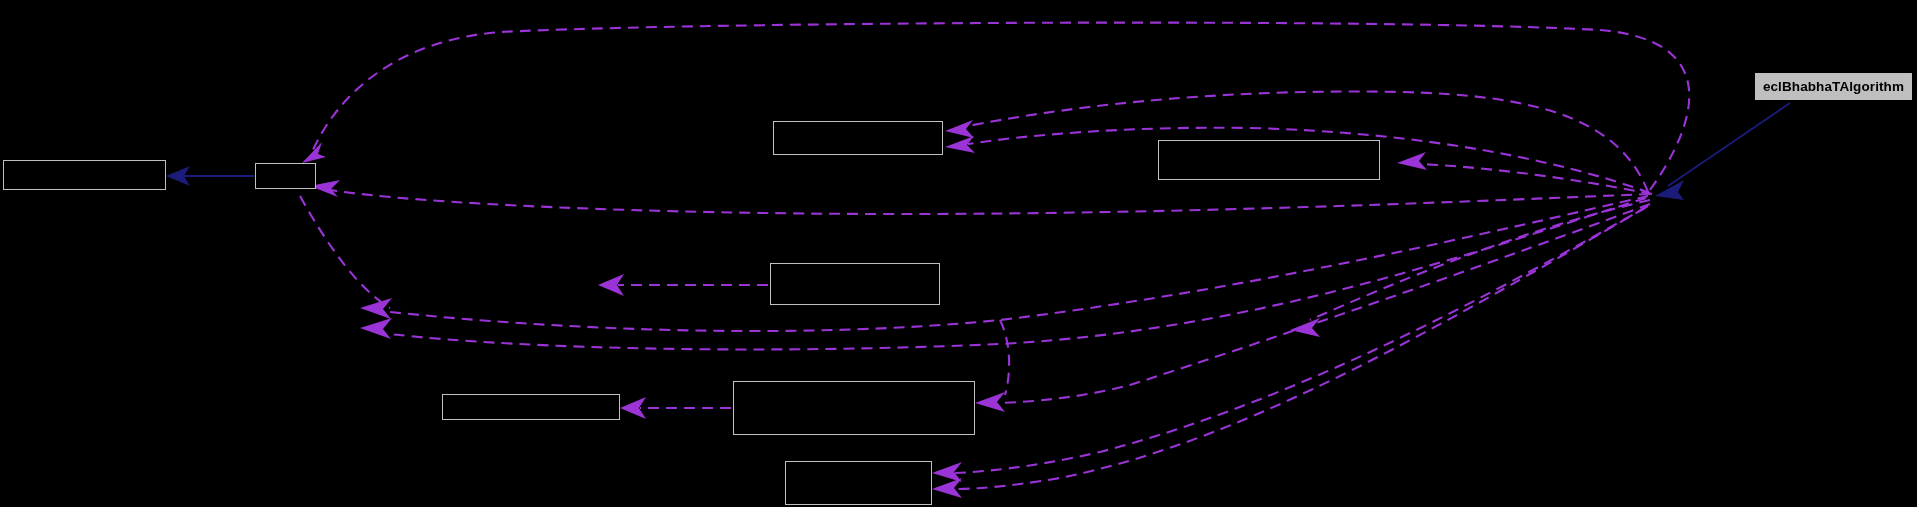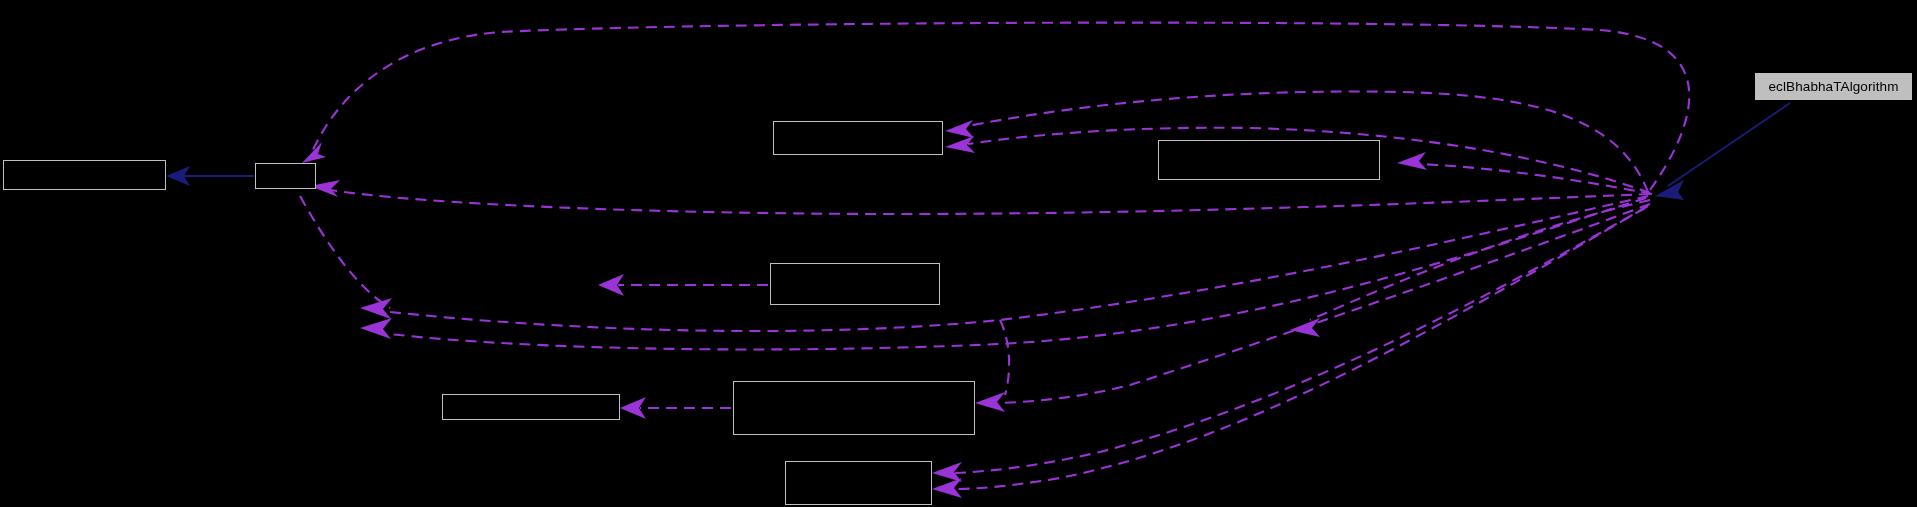--- a/index.html
+++ b/index.html
@@ -32,20 +32,21 @@
     border: 1px solid #c0c0c0;
     background: #000000;
     display: flex;
     align-items: center;
     justify-content: center;
     color: #000000;
     font-size: 13px;
     line-height: 1;
     white-space: nowrap;
     overflow: hidden;
+    font-weight: bold;
   }
   .node.highlight {
     background: #bfbfbf;
     border: 1px solid #c0c0c0;
     color: #000000;
   }
   .node-label {
     font-family: "Liberation Sans", sans-serif;
     font-size: 13.5px;
     color: #000000;

